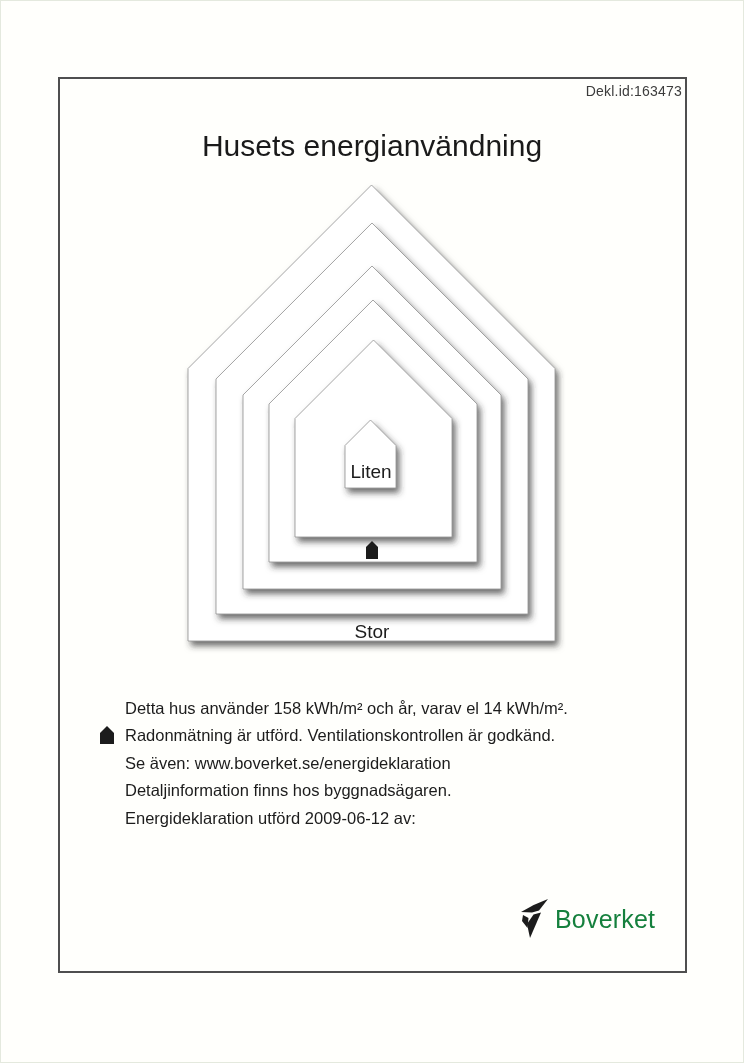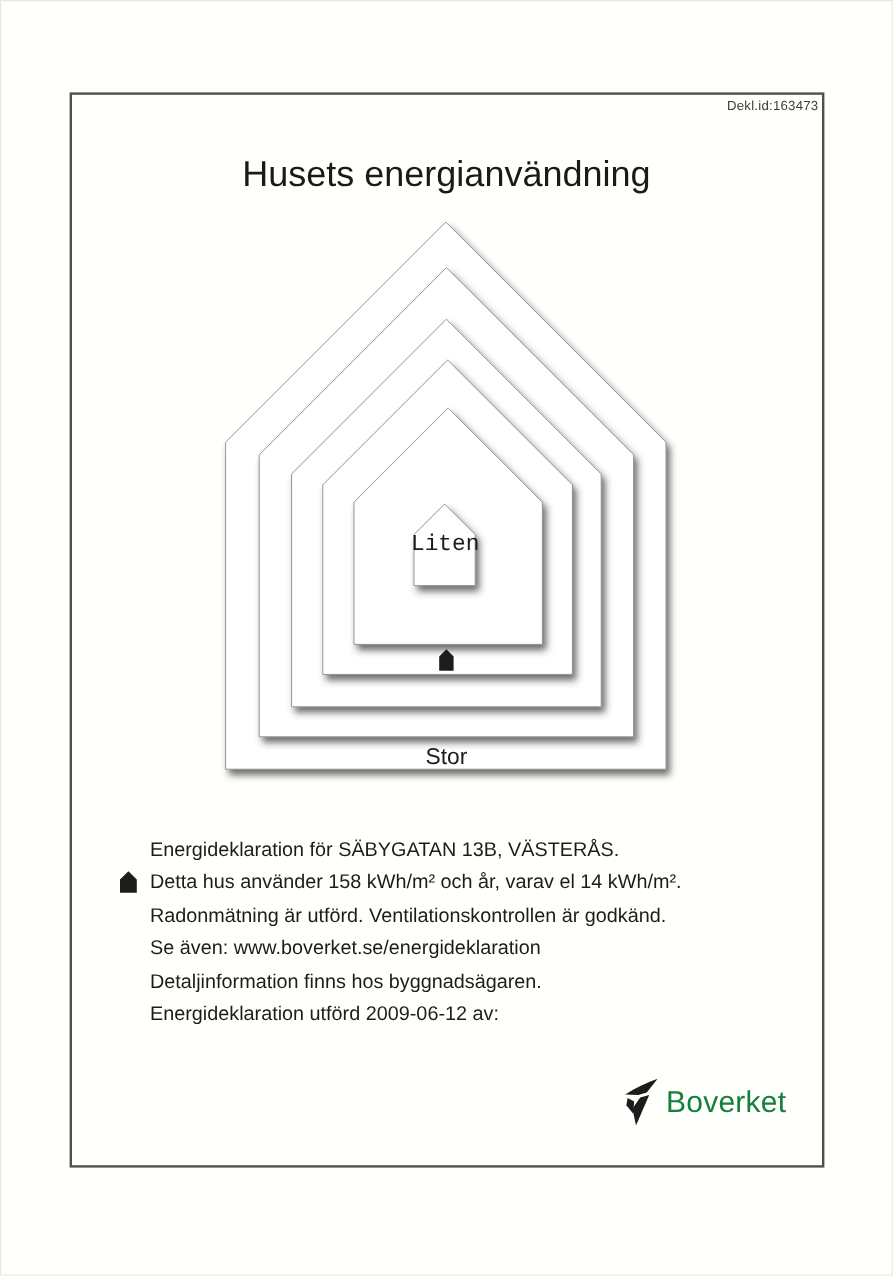--- a/index.html
+++ b/index.html
@@ -10,32 +10,32 @@
     color:#1f1f1f;
     box-shadow: inset 0 0 0 1px #e4e9de;
     overflow:hidden;
   }
   .frame {
     position:absolute; left:58px; top:77px; width:625px; height:892px;
     border:2px solid #4f4f4f; background:transparent;
   }
   .dekl-id {
     position:absolute; top:83px; right:62px;
-    font-size:11px; color:#3c3c3c; letter-spacing:0.2px;
+    font-size:14px; color:#3c3c3c; letter-spacing:0.2px;
   }
   .title {
     position:absolute; top:117px; left:0; width:744px;
     text-align:center; font-size:30px; line-height:34px; color:#1a1a1a;margin-top:12px;
   }
   .houses-svg {
     position:absolute; left:0; top:0; width:744px; height:1063px;
     pointer-events:none;
   }
   .fig-label { position:absolute; text-align:center; font-size:19px; line-height:22px; color:#1c1c1c; }
-  .label-liten { top:442px; left:311px; width:120px;font-family:Liberation Mono, monospace; }
+  .label-liten { top:461px; left:311px; width:120px; }
   .label-stor  { top:621px; left:312px; width:120px; }
   .info-block {
     position:absolute; left:125px; top:695px;
     font-size:16.5px; line-height:27.4px; color:#1c1c1c;
     white-space:nowrap;
   }
   .logo {
     position:absolute; left:520px; top:896px; height:46px;
     display:flex; align-items:center; gap:5px;
   }
@@ -69,21 +69,20 @@
     </g>
   <g id="bullet-group">
       <path d="M100,744 L100,733 L107,726 L114,733 L114,744 Z" fill="#1c1c1c"></path>
     </g>
 </svg>
 
 <div class="fig-label label-liten">Liten</div>
 <div class="fig-label label-stor">Stor</div>
 
 <div class="info-block">
-  <div>Energideklaration för SÄBYGATAN 13B, VÄSTERÅS.</div>
   <div>Detta hus använder 158 kWh/m² och år, varav el 14 kWh/m².</div>
   <div>Radonmätning är utförd. Ventilationskontrollen är godkänd.</div>
   <div>Se även: www.boverket.se/energideklaration</div>
   <div>Detaljinformation finns hos byggnadsägaren.</div>
   <div>Energideklaration utförd 2009-06-12 av:</div>
 </div>
 
 <div class="logo">
   <svg width="30" height="42" viewBox="0 0 30 42" aria-hidden="true">
     <path d="M1,14 Q14,6 28,1 L19,12.5 L12,14.5 Z" fill="#1c1c1c"></path>

